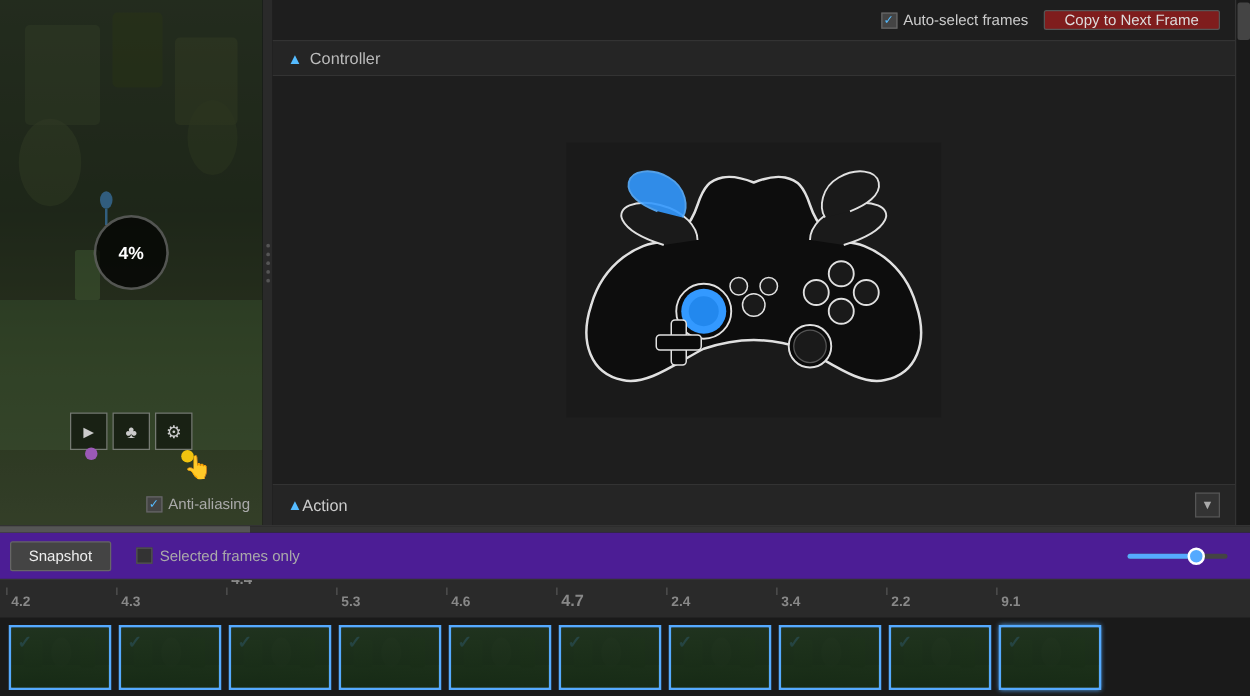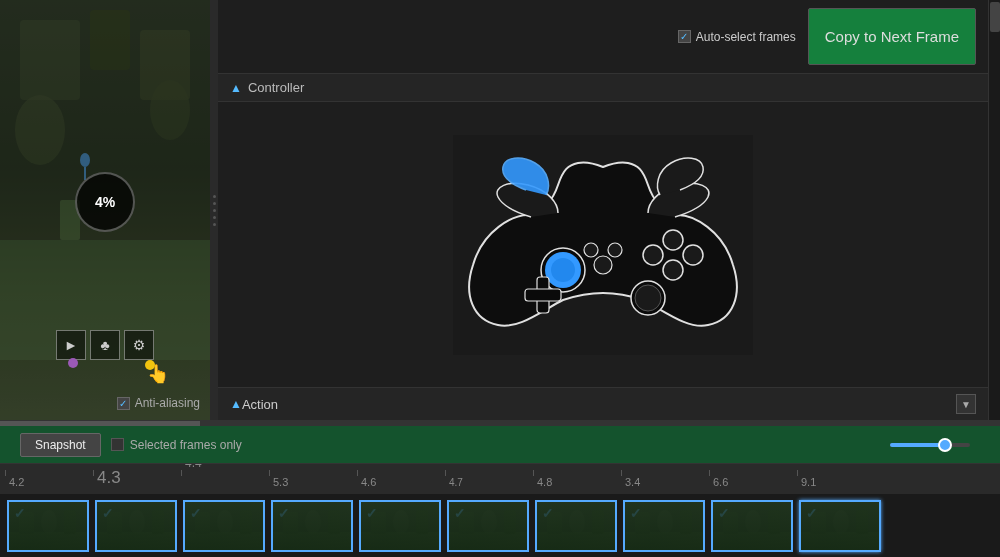--- a/index.html
+++ b/index.html
@@ -169,25 +169,25 @@
 
     .auto-select-row {
       display: flex;
       align-items: center;
       gap: 5px;
       font-size: 12px;
       color: #ccc;
     }
 
     .copy-next-btn {
-      background: #15803d;
+      background: #7f1d1d;
       border: 1px solid #555;
       color: #ddd;
-      padding: 19px 16px;
-      font-size: 15px;
+      padding: 0 16px;
+      font-size: 12px;
       cursor: pointer;
       border-radius: 2px;
       margin-left: 12px;
     }
 
     .section-header {
       display: flex;
       align-items: center;
       gap: 6px;
       padding: 6px 12px;
@@ -248,25 +248,25 @@
       width: 1000px;
       height: 137px;
       background: #1a1a1a;
       border-top: 1px solid #333;
       display: flex;
       flex-direction: column;
     }
 
     .timeline-controls {
       height: 38px;
-      background: #14532d;
-      display: flex;
-      align-items: center;
-      padding: 0 20px;
-      gap: 10px;
+      background: #4c1d95;
+      display: flex;
+      align-items: center;
+      padding: 0 8px;
+      gap: 20px;
       border-bottom: 1px solid #333;
     }
 
     .snapshot-btn {
       background: #444;
       border: 1px solid #666;
       color: #eee;
       padding: 4px 14px;
       font-size: 12px;
       cursor: pointer;
@@ -332,20 +332,21 @@
       align-items: flex-end;
       padding-bottom: 4px;
       overflow: hidden;
       position: relative;
     }
 
     .timeline-marks {
       display: flex;
       gap: 0;
       padding-left: 5px;
+      font-weight: bold;
     }
 
     .timeline-mark {
       display: flex;
       flex-direction: column;
       align-items: center;
       min-width: 88px;
       position: relative;
     }
 
@@ -576,49 +577,49 @@
     </div>
   </div>
 
   <div class="timeline-ruler">
     <div class="timeline-marks" id="ruler-marks">
     <div class="timeline-mark" style="min-width: 88px; height: 24px; position: relative;">
       <span style="position:absolute;bottom:2px;left:4px;font-size:11px;color:#888;">4.2</span>
       <span style="position:absolute;bottom:14px;left:0;width:1px;height:6px;background:#555;display:block;"></span>
     </div>
         <div class="timeline-mark" style="min-width: 88px; height: 24px; position: relative;">
-      <span style="position:absolute;bottom:2px;left:4px;font-size:17px;color:#888;">4.3</span>
+      <span style="position:absolute;bottom:2px;left:4px;font-size:11px;color:#888;">4.3</span>
       <span style="position:absolute;bottom:14px;left:0;width:1px;height:6px;background:#555;display:block;"></span>
     </div>
         <div class="timeline-mark" style="min-width: 88px; height: 24px; position: relative;">
       <span style="position:absolute;bottom:20px;left:4px;font-size:12px;color:#888;">4.4</span>
       <span style="position:absolute;bottom:14px;left:0;width:1px;height:6px;background:#555;display:block;"></span>
     </div>
         <div class="timeline-mark" style="min-width: 88px; height: 24px; position: relative;">
       <span style="position:absolute;bottom:2px;left:4px;font-size:11px;color:#888;">5.3</span>
       <span style="position:absolute;bottom:14px;left:0;width:1px;height:6px;background:#555;display:block;"></span>
     </div>
         <div class="timeline-mark" style="min-width: 88px; height: 24px; position: relative;">
       <span style="position:absolute;bottom:2px;left:4px;font-size:11px;color:#888;">4.6</span>
       <span style="position:absolute;bottom:14px;left:0;width:1px;height:6px;background:#555;display:block;"></span>
     </div>
         <div class="timeline-mark" style="min-width: 88px; height: 24px; position: relative;">
-      <span style="position:absolute;bottom:2px;left:4px;font-size:10px;color:#888;">4.7</span>
-      <span style="position:absolute;bottom:14px;left:0;width:1px;height:6px;background:#555;display:block;"></span>
-    </div>
-        <div class="timeline-mark" style="min-width: 88px; height: 24px; position: relative;">
-      <span style="position:absolute;bottom:2px;left:4px;font-size:11px;color:#888;">4.8</span>
+      <span style="position:absolute;bottom:2px;left:4px;font-size:13px;color:#888;">4.7</span>
+      <span style="position:absolute;bottom:14px;left:0;width:1px;height:6px;background:#555;display:block;"></span>
+    </div>
+        <div class="timeline-mark" style="min-width: 88px; height: 24px; position: relative;">
+      <span style="position:absolute;bottom:2px;left:4px;font-size:11px;color:#888;">2.4</span>
       <span style="position:absolute;bottom:14px;left:0;width:1px;height:6px;background:#555;display:block;"></span>
     </div>
         <div class="timeline-mark" style="min-width: 88px; height: 24px; position: relative;">
       <span style="position:absolute;bottom:2px;left:4px;font-size:11px;color:#888;">3.4</span>
       <span style="position:absolute;bottom:14px;left:0;width:1px;height:6px;background:#555;display:block;"></span>
     </div>
         <div class="timeline-mark" style="min-width: 88px; height: 24px; position: relative;">
-      <span style="position:absolute;bottom:2px;left:4px;font-size:11px;color:#888;">6.6</span>
+      <span style="position:absolute;bottom:2px;left:4px;font-size:11px;color:#888;">2.2</span>
       <span style="position:absolute;bottom:14px;left:0;width:1px;height:6px;background:#555;display:block;"></span>
     </div>
         <div class="timeline-mark" style="min-width: 88px; height: 24px; position: relative;">
       <span style="position:absolute;bottom:2px;left:4px;font-size:11px;color:#888;">9.1</span>
       <span style="position:absolute;bottom:14px;left:0;width:1px;height:6px;background:#555;display:block;"></span>
     </div>
       </div>
   </div>
 
   <div class="timeline-frames" id="frame-list">

